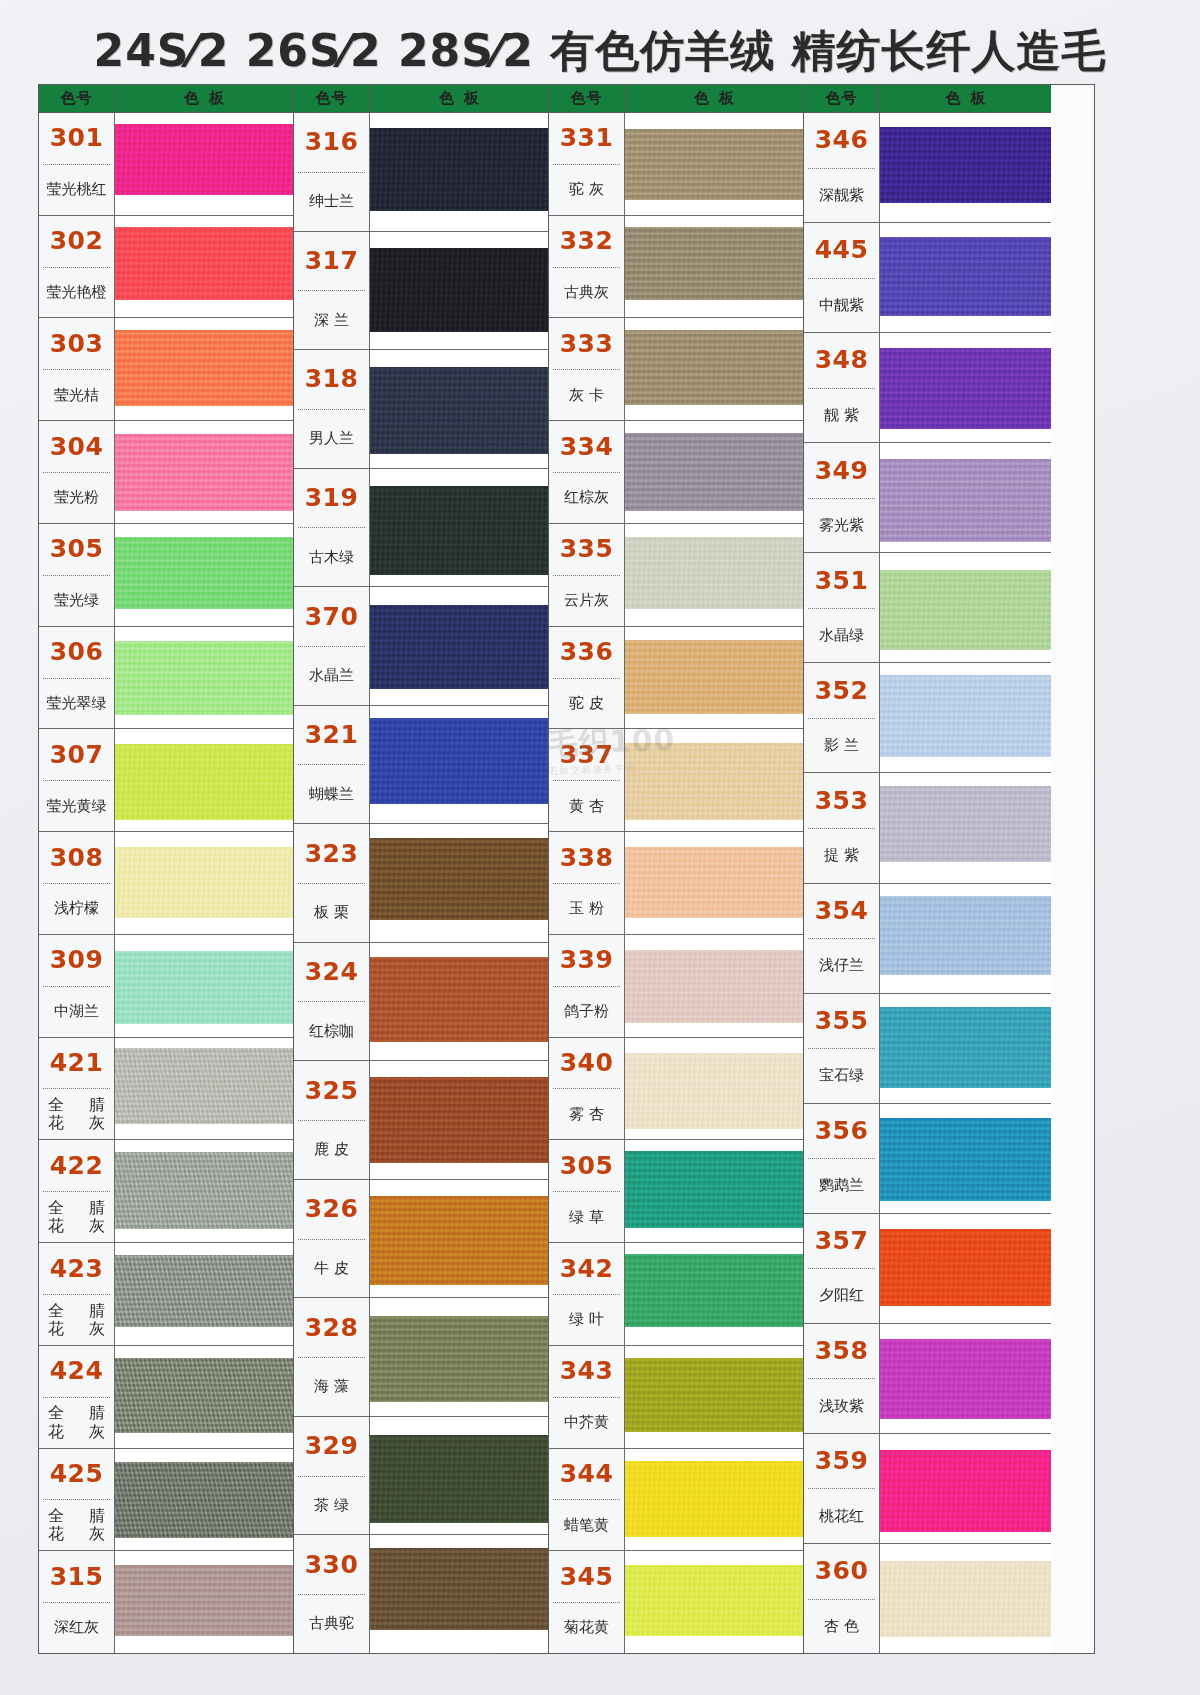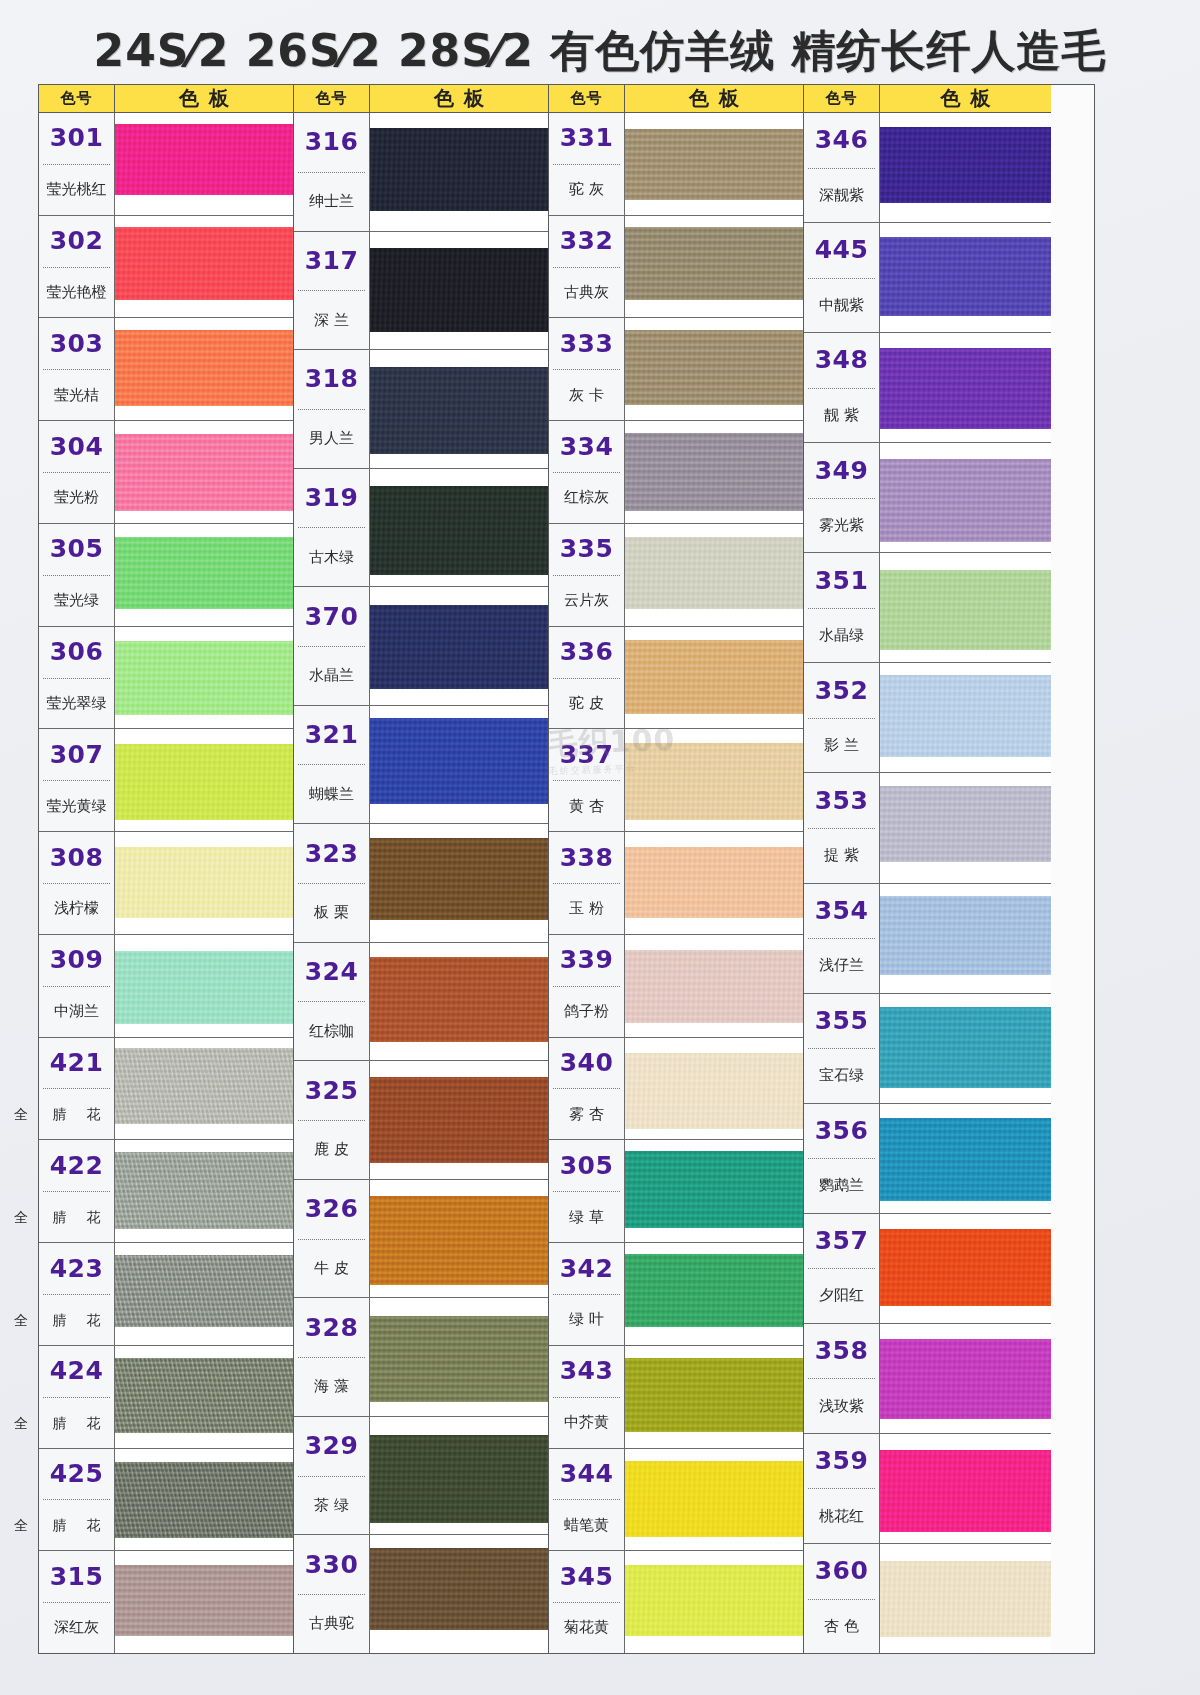--- a/index.html
+++ b/index.html
@@ -49,36 +49,36 @@
     border-right: 1.5px solid #5a5a5a;
   }
   .col-block:last-child { border-right: none; width: 247px; }
 
   
   .hdr {
     display: flex;
     height: 28px;
     flex: 0 0 28px;
     border-bottom: 1.5px solid #5a5a5a;
-    background: #fde047;
+    background: #15803d;
   }
   .hdr-num {
     width: 76px;
     flex: 0 0 76px;
     border-right: 1.2px solid #5a5a5a;
     display: flex; align-items: center; justify-content: center;
     font-family: "DejaVu Sans", sans-serif;
     font-size: 15px; font-weight: bold; color: #222;
     letter-spacing: 1px;
   }
   .hdr-sw {
     flex: 1;
     display: flex; align-items: center; justify-content: center;
     font-family: "DejaVu Sans", sans-serif;
-    font-size: 20px; font-weight: bold; color: #222;
+    font-size: 15px; font-weight: bold; color: #222;
     letter-spacing: 10px; text-indent: 10px;
   }
 
   
   .rows { flex: 1; display: flex; flex-direction: column; }
 
   .row {
     display: flex;
     flex: 1 1 0;
     border-bottom: 1.2px solid #6a6a6a;
@@ -92,40 +92,41 @@
     border-right: 1.2px solid #6a6a6a;
     display: flex;
     flex-direction: column;
     background: #f6f7f9;
     position: relative;
   }
   .num {
     flex: 1;
     display: flex; align-items: center; justify-content: center;
     font-family: "DejaVu Sans", sans-serif;
-    font-size: 25px; font-weight: bold; color: #4c1d95;
+    font-size: 25px; font-weight: bold; color: #c2410c;
     letter-spacing: .5px;
     padding-bottom: 1px;
   }
   .divider {
     height: 0; border-top: 1.6px dotted #7a7a7a;
     margin: 0 4px;
   }
   .name {
     flex: 1;
     display: flex; align-items: center; justify-content: center;
     font-family: "DejaVu Sans", sans-serif;
     font-size: 15px; color: #2c2c2c;
     white-space: nowrap;
     line-height: 1.15;
     text-align: center;
   }
   .name.two-line {
+    flex-direction: column;
     justify-content: center;
-    font-size: 14px;
+    font-size: 16px;
   }
   .name.two-line span { letter-spacing: 10px; text-indent: 10px; }
 
   .cell-sw {
     flex: 1;
     position: relative;
     background: #ffffff;
     overflow: hidden;
   }
 

